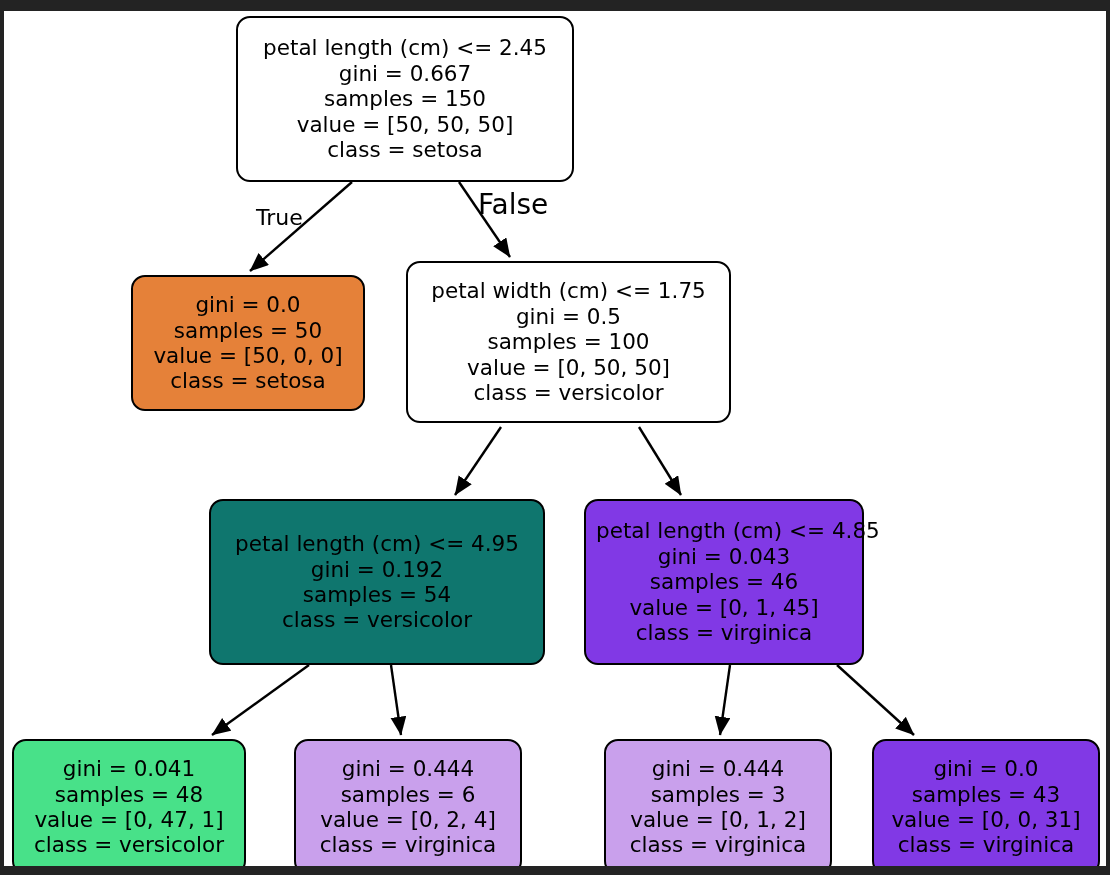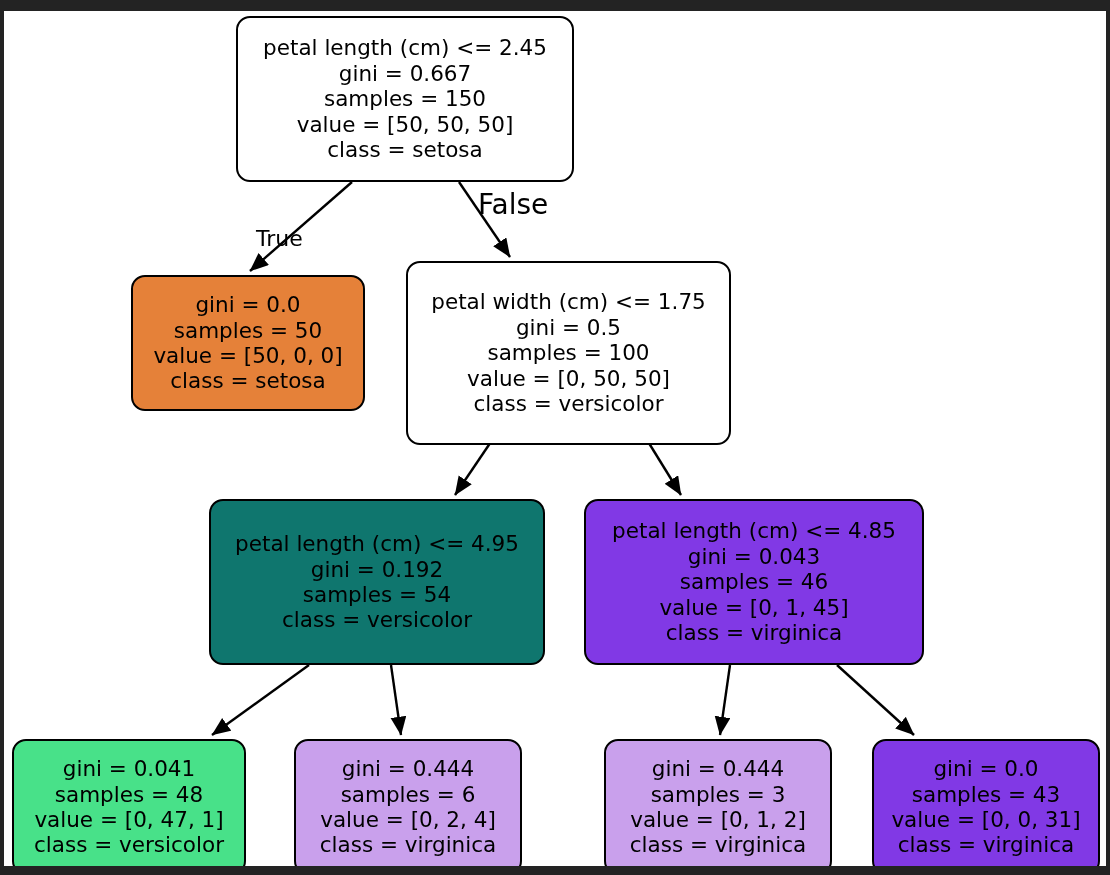--- a/index.html
+++ b/index.html
@@ -88,34 +88,34 @@
           <span class="ln">samples = 150</span>
           <span class="ln">value = [50, 50, 50]</span>
           <span class="ln">class = setosa</span>
         </div>
         <div class="node" style="left: 127px; top: 264px; width: 234px; height: 136px; background: rgb(229, 129, 57); font-size: 21.5px;">
           <span class="ln">gini = 0.0</span>
           <span class="ln">samples = 50</span>
           <span class="ln">value = [50, 0, 0]</span>
           <span class="ln">class = setosa</span>
         </div>
-        <div class="node" style="left: 402px; top: 250px; width: 325px; height: 184px; background: rgb(255, 255, 255); font-size: 21.5px;">
+        <div class="node" style="left: 402px; top: 250px; width: 325px; height: 162px; background: rgb(255, 255, 255); font-size: 21.5px;">
           <span class="ln">petal width (cm) &lt;= 1.75</span>
           <span class="ln">gini = 0.5</span>
           <span class="ln">samples = 100</span>
           <span class="ln">value = [0, 50, 50]</span>
           <span class="ln">class = versicolor</span>
         </div>
         <div class="node" style="left: 205px; top: 488px; width: 336px; height: 166px; background: #0f766e; font-size: 21.5px;">
           <span class="ln">petal length (cm) &lt;= 4.95</span>
           <span class="ln">gini = 0.192</span>
           <span class="ln">samples = 54</span>
           <span class="ln">class = versicolor</span>
         </div>
-        <div class="node" style="left: 580px; top: 488px; width: 340px; height: 166px; background: rgb(129, 57, 229); font-size: 21.5px;">
+        <div class="node" style="left: 580px; top: 488px; width: 280px; height: 166px; background: rgb(129, 57, 229); font-size: 21.5px;">
           <span class="ln">petal length (cm) &lt;= 4.85</span>
           <span class="ln">gini = 0.043</span>
           <span class="ln">samples = 46</span>
           <span class="ln">value = [0, 1, 45]</span>
           <span class="ln">class = virginica</span>
         </div>
         <div class="node" style="left: 8px; top: 728px; width: 234px; height: 136px; background: rgb(72, 225, 137); font-size: 21.5px;">
           <span class="ln">gini = 0.041</span>
           <span class="ln">samples = 48</span>
           <span class="ln">value = [0, 47, 1]</span>
@@ -134,18 +134,18 @@
           <span class="ln">class = virginica</span>
         </div>
         <div class="node" style="left: 868px; top: 728px; width: 228px; height: 136px; background: rgb(129, 57, 229); font-size: 21.5px;">
           <span class="ln">gini = 0.0</span>
           <span class="ln">samples = 43</span>
           <span class="ln">value = [0, 0, 31]</span>
           <span class="ln">class = virginica</span>
         </div>
       </div>
     <div id="labels-layer">
-        <div class="edge-label" style="left: 252px; top: 194px; font-size: 22px; margin-top: 21px;">True</div>
+        <div class="edge-label" style="left: 252px; top: 194px; font-size: 22px;">True</div>
         <div class="edge-label" style="left: 474px; top: 177px; font-size: 28px;">False</div>
       </div>
 
   </div>
 </div>
 
 </body></html>

